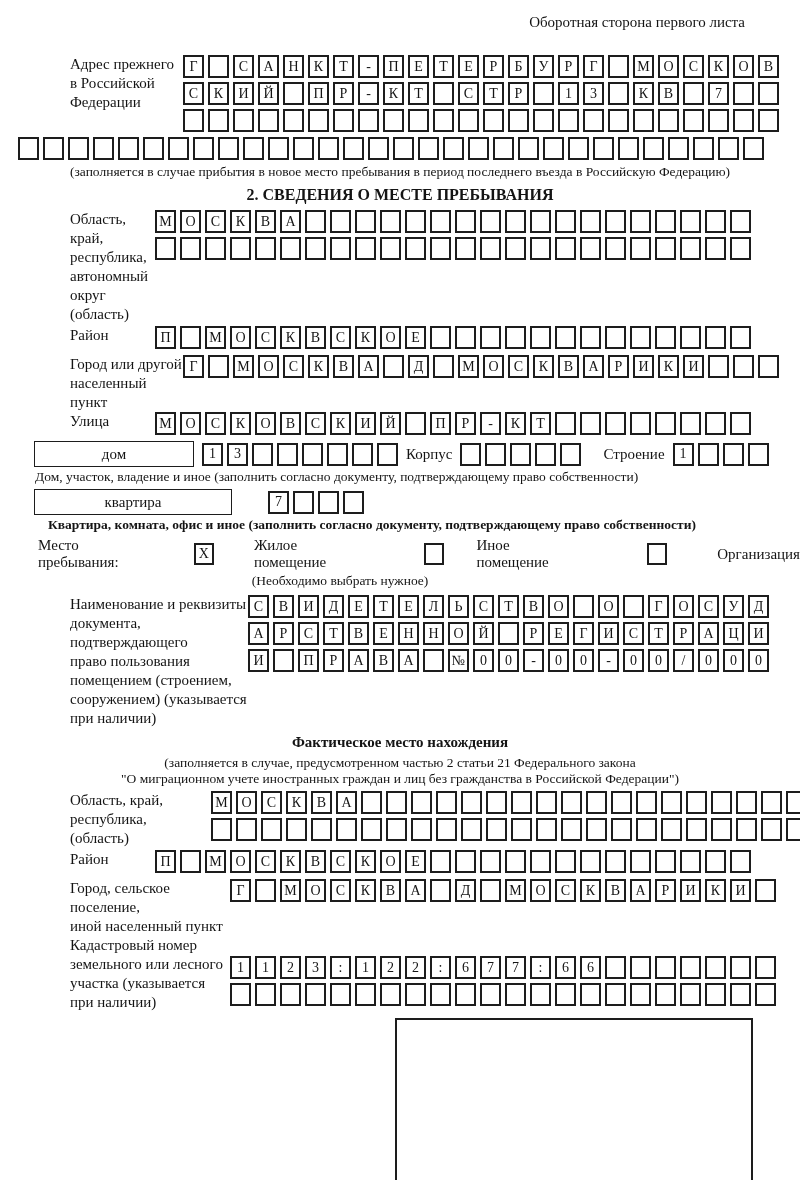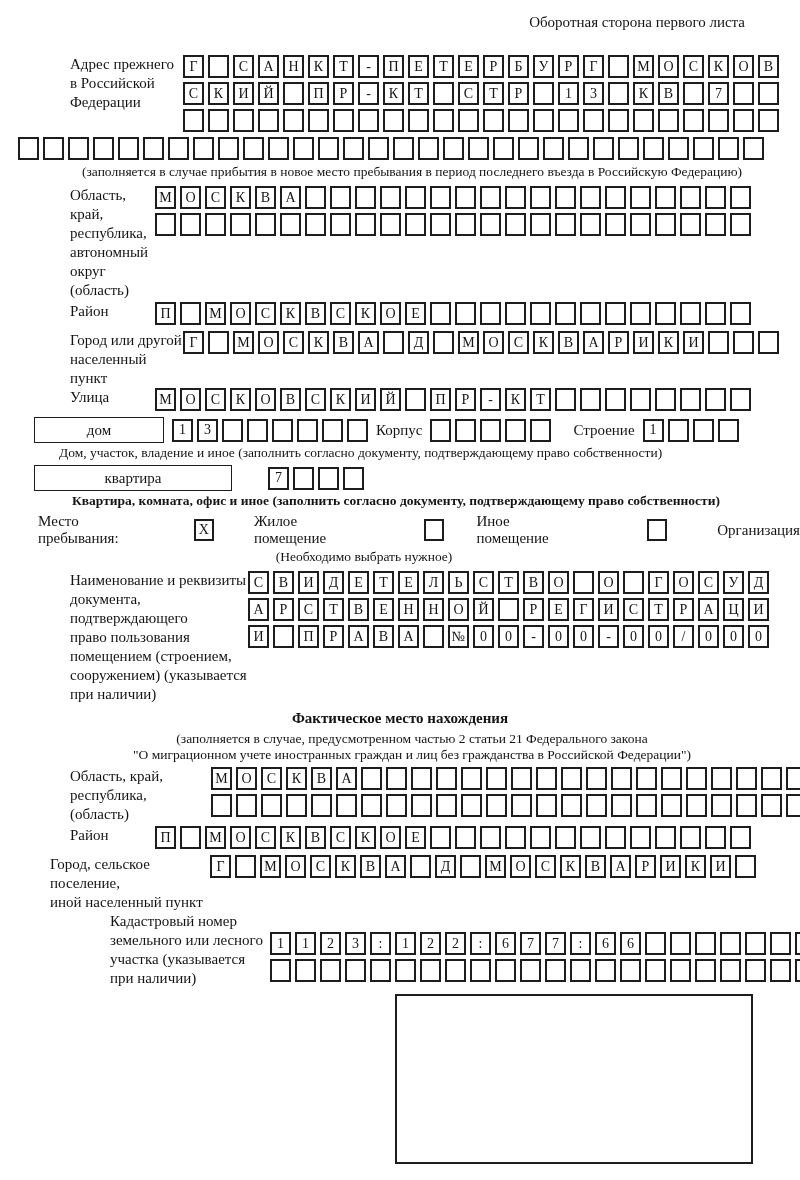--- a/index.html
+++ b/index.html
@@ -14,21 +14,21 @@
   .lab span{ display:block; line-height:19px; }
   .lab{ flex:none; }
   .rows{ flex:1 1 auto; }
   .cellrow{ display:flex; margin-bottom:4px; }
   .cell{
     box-sizing:border-box; flex:none; width:21px; height:23px;
     border:2px solid #1d1d1d; margin-right:4px;
     display:flex; align-items:center; justify-content:center;
     font-size:14px; line-height:1; background:#fff;
   }
-  .note{ font-size:13.5px;padding-left:24px; }
+  .note{ font-size:13.5px; }
   .center{ text-align:center; }
   .sec-title{ font-weight:bold; font-size:16px; text-align:center; }
   .chk{
     box-sizing:border-box; flex:none; width:20px; height:22px;
     border:2px solid #1d1d1d; display:flex; align-items:center; justify-content:center;
     font-size:14px; background:#fff;
   }
   .inline-box{
     box-sizing:border-box; border:1.6px solid #1d1d1d; height:26px;
     display:flex; align-items:center; justify-content:center; background:#fff;
@@ -161,20 +161,21 @@
       <div class="cell"></div>
       <div class="cell"></div>
       <div class="cell"></div>
       <div class="cell"></div>
       <div class="cell"></div>
       <div class="cell"></div>
       <div class="cell"></div>
     </div>
   <div class="note center mt2">(заполняется в случае прибытия в новое место пребывания в период последнего въезда в Российскую Федерацию)</div>
 
+  <div class="sec-title mt6">2. СВЕДЕНИЯ О МЕСТЕ ПРЕБЫВАНИЯ</div>
 
   <div class="block mt6" style="padding-left:70px;">
     <div class="lab" style="width:85px;">
       <span>Область, край,</span>
       <span>республика,</span>
       <span>автономный</span>
       <span>округ (область)</span>
     </div>
     <div class="rows">
       <div class="cellrow">
@@ -323,21 +324,21 @@
         <div class="cell"></div>
         <div class="cell"></div>
         <div class="cell"></div>
         <div class="cell"></div>
         <div class="cell"></div>
         <div class="cell"></div>
       </div>
   </div>
 
   <div class="hrow mt2" style="margin-left:34px;">
-    <div class="inline-box" style="width:130px;">дом</div>
+    <div class="inline-box" style="width:160px;">дом</div>
     <div class="cellrow" style="margin:0 0 0 8px;">
         <div class="cell">1</div>
         <div class="cell">3</div>
         <div class="cell"></div>
         <div class="cell"></div>
         <div class="cell"></div>
         <div class="cell"></div>
         <div class="cell"></div>
         <div class="cell"></div>
       </div>
@@ -554,21 +555,21 @@
         <div class="cell"></div>
         <div class="cell"></div>
         <div class="cell"></div>
         <div class="cell"></div>
         <div class="cell"></div>
         <div class="cell"></div>
         <div class="cell"></div>
       </div>
   </div>
 
-  <div class="block mt2" style="padding-left:50px;">
+  <div class="block mt2" style="padding-left:70px;">
     <div class="lab" style="width:160px;">
       <span>Город, сельское поселение,</span>
       <span>иной населенный пункт</span>
     </div>
     <div class="cellrow">
         <div class="cell">Г</div>
         <div class="cell"></div>
         <div class="cell">М</div>
         <div class="cell">О</div>
         <div class="cell">С</div>
@@ -585,21 +586,21 @@
         <div class="cell">В</div>
         <div class="cell">А</div>
         <div class="cell">Р</div>
         <div class="cell">И</div>
         <div class="cell">К</div>
         <div class="cell">И</div>
         <div class="cell"></div>
       </div>
   </div>
 
-  <div class="block" style="padding-left:110px;">
+  <div class="block" style="padding-left:70px;">
     <div class="lab" style="width:160px;">
       <span>Кадастровый номер</span>
       <span>земельного или лесного</span>
       <span>участка (указывается</span>
       <span>при наличии)</span>
     </div>
     <div class="rows" style="padding-top:20px;">
       <div class="cellrow">
           <div class="cell">1</div>
           <div class="cell">1</div>

